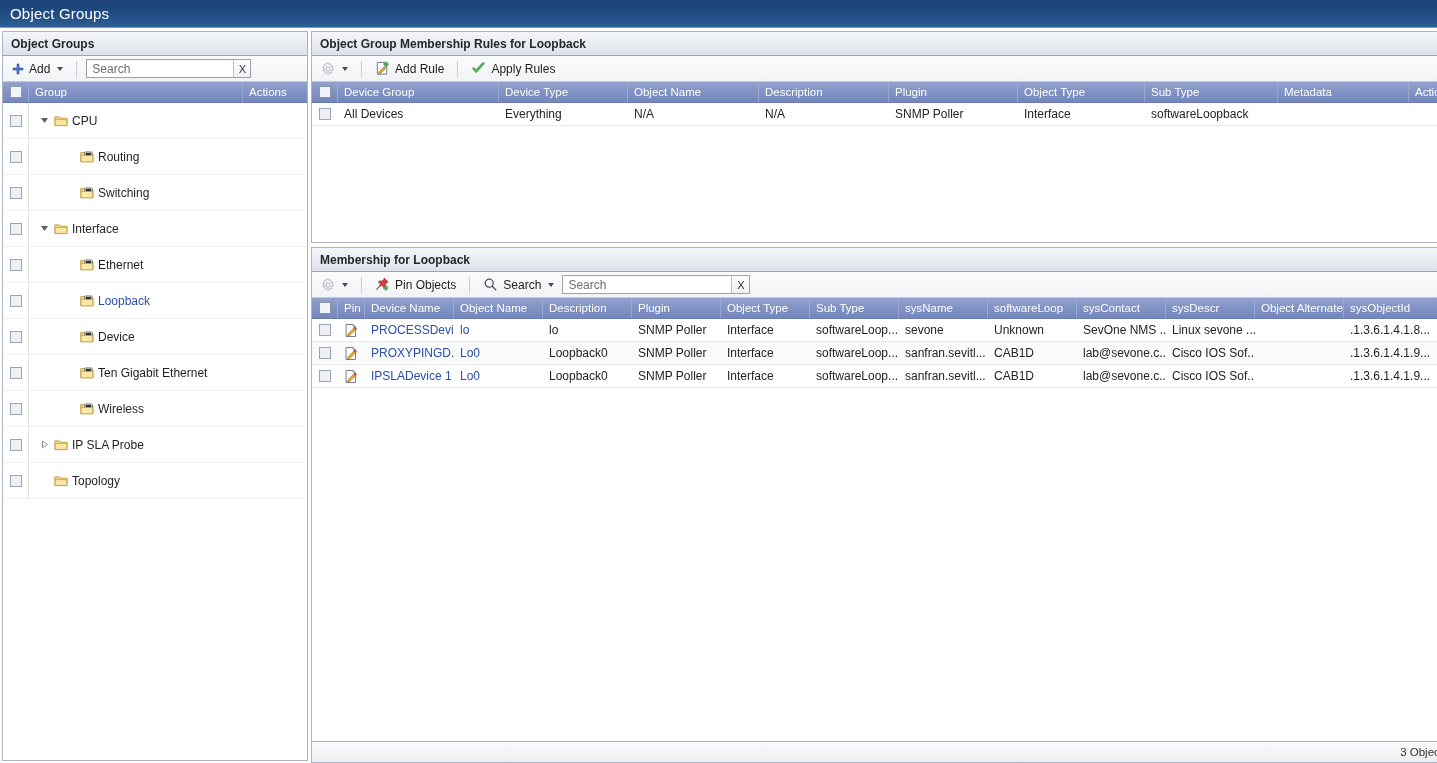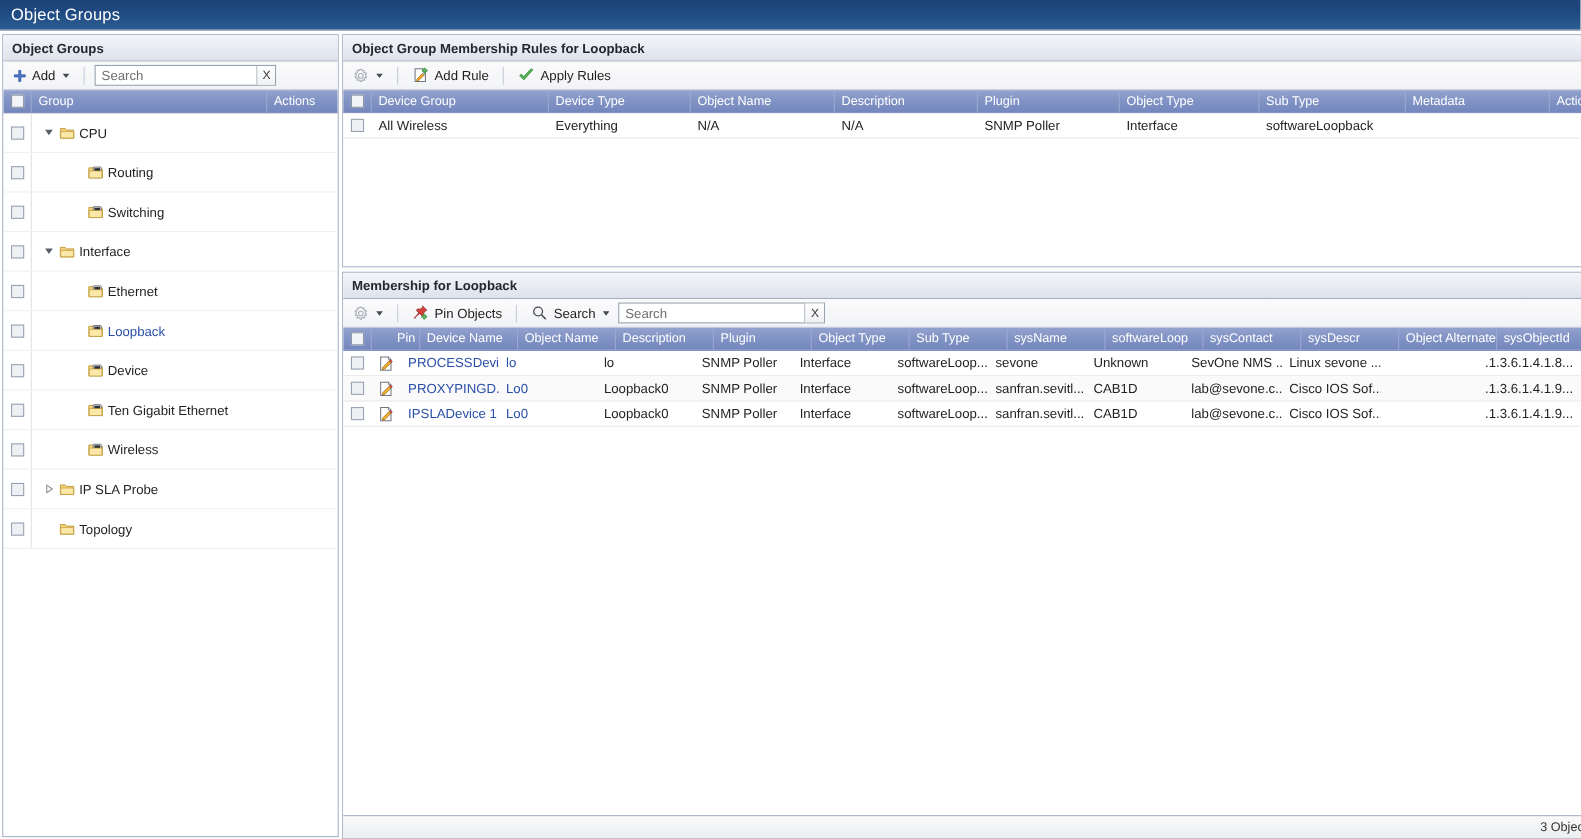--- a/index.html
+++ b/index.html
@@ -536,21 +536,21 @@
           <div class="gh" style="width:127px;flex:0 0 127px;">Object Type</div>
           <div class="gh" style="width:133px;flex:0 0 133px;">Sub Type</div>
           <div class="gh" style="width:131px;flex:0 0 131px;">Metadata</div>
           <div class="gh" style="flex:1 1 auto;border-right:none;">Actions</div>
         </div>
       <div class="grid-body" id="rules-grid-body">
           <div class="grid-row">
             <div class="cell c-check">
               <span class="chk"></span>
             </div>
-            <div class="cell" style="width:161px;flex:0 0 161px;">All Wireless</div>
+            <div class="cell" style="width:161px;flex:0 0 161px;">All Devices</div>
             <div class="cell" style="width:129px;flex:0 0 129px;">Everything</div>
             <div class="cell" style="width:131px;flex:0 0 131px;">N/A</div>
             <div class="cell" style="width:130px;flex:0 0 130px;">N/A</div>
             <div class="cell" style="width:129px;flex:0 0 129px;">SNMP Poller</div>
             <div class="cell" style="width:127px;flex:0 0 127px;">Interface</div>
             <div class="cell" style="width:133px;flex:0 0 133px;">softwareLoopback</div>
             <div class="cell" style="width:131px;flex:0 0 131px;"></div>
             <div class="cell" style="flex:1 1 auto;"></div>
           </div>
         </div>
@@ -599,21 +599,21 @@
         <div class="searchbox" style="width:188px;">
           <input type="text" style="width: 169px;" placeholder="Search">
           <div class="sb-clear">X</div>
         </div>
       </div>
 
       <div class="grid-head" id="mem-grid-head">
           <div class="gh gh-check">
             <span class="chk white"></span>
           </div>
-          <div class="gh" style="width:27px;flex:0 0 27px;margin-left:17px;">Pin</div>
+          <div class="gh" style="width:27px;flex:0 0 27px;">Pin</div>
           <div class="gh" style="width:89px;flex:0 0 89px;">Device Name</div>
           <div class="gh" style="width:89px;flex:0 0 89px;">Object Name</div>
           <div class="gh" style="width:89px;flex:0 0 89px;">Description</div>
           <div class="gh" style="width:89px;flex:0 0 89px;">Plugin</div>
           <div class="gh" style="width:89px;flex:0 0 89px;">Object Type</div>
           <div class="gh" style="width:89px;flex:0 0 89px;">Sub Type</div>
           <div class="gh" style="width:89px;flex:0 0 89px;">sysName</div>
           <div class="gh" style="width:89px;flex:0 0 89px;">softwareLoop</div>
           <div class="gh" style="width:89px;flex:0 0 89px;">sysContact</div>
           <div class="gh" style="width:89px;flex:0 0 89px;">sysDescr</div>

